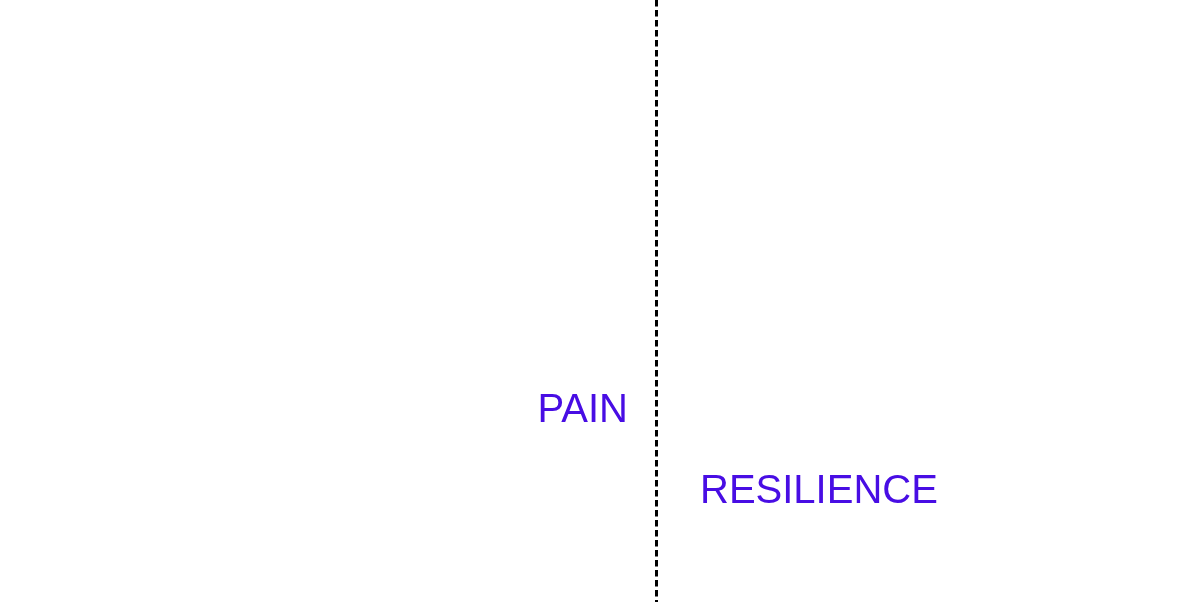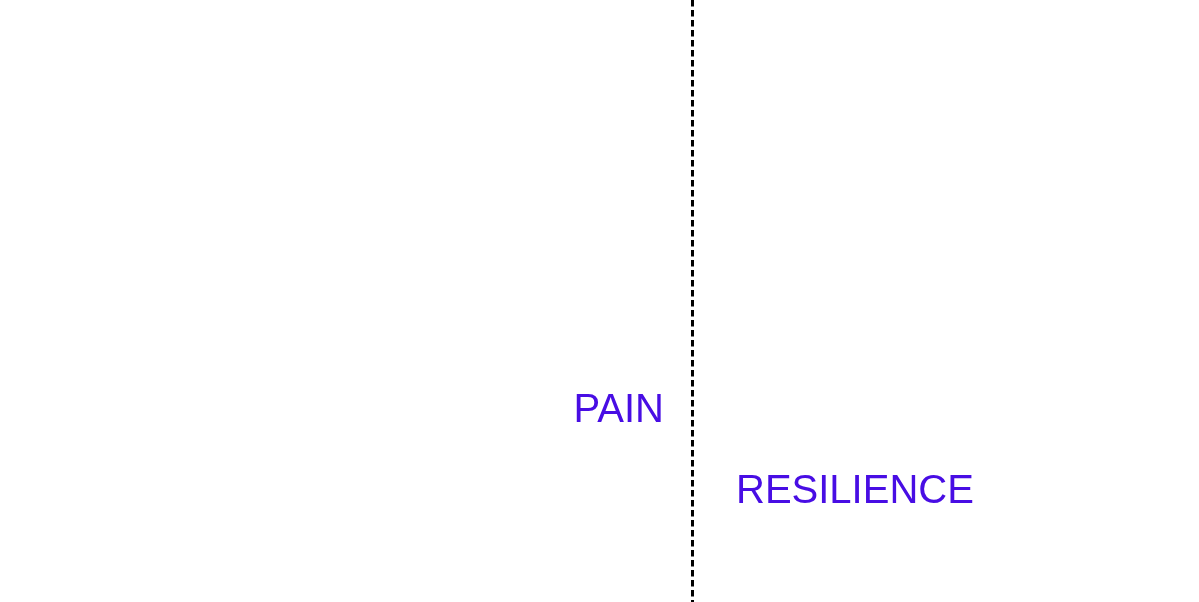--- a/index.html
+++ b/index.html
@@ -10,21 +10,20 @@
     width: 1199px;
     height: 602px;
     overflow: hidden;
     font-family: "Liberation Sans", sans-serif;
   }
   .canvas {
     position: relative;
     width: 1097px;
     height: 602px;
     background: #ffffff;
-    margin-left: 36px;
   }
   .scene {
     position: absolute;
     top: 0;
     left: 0;
   }
   .scene text {
     font-family: "Liberation Sans", sans-serif;
     font-size: 40px;
     font-weight: 400;

